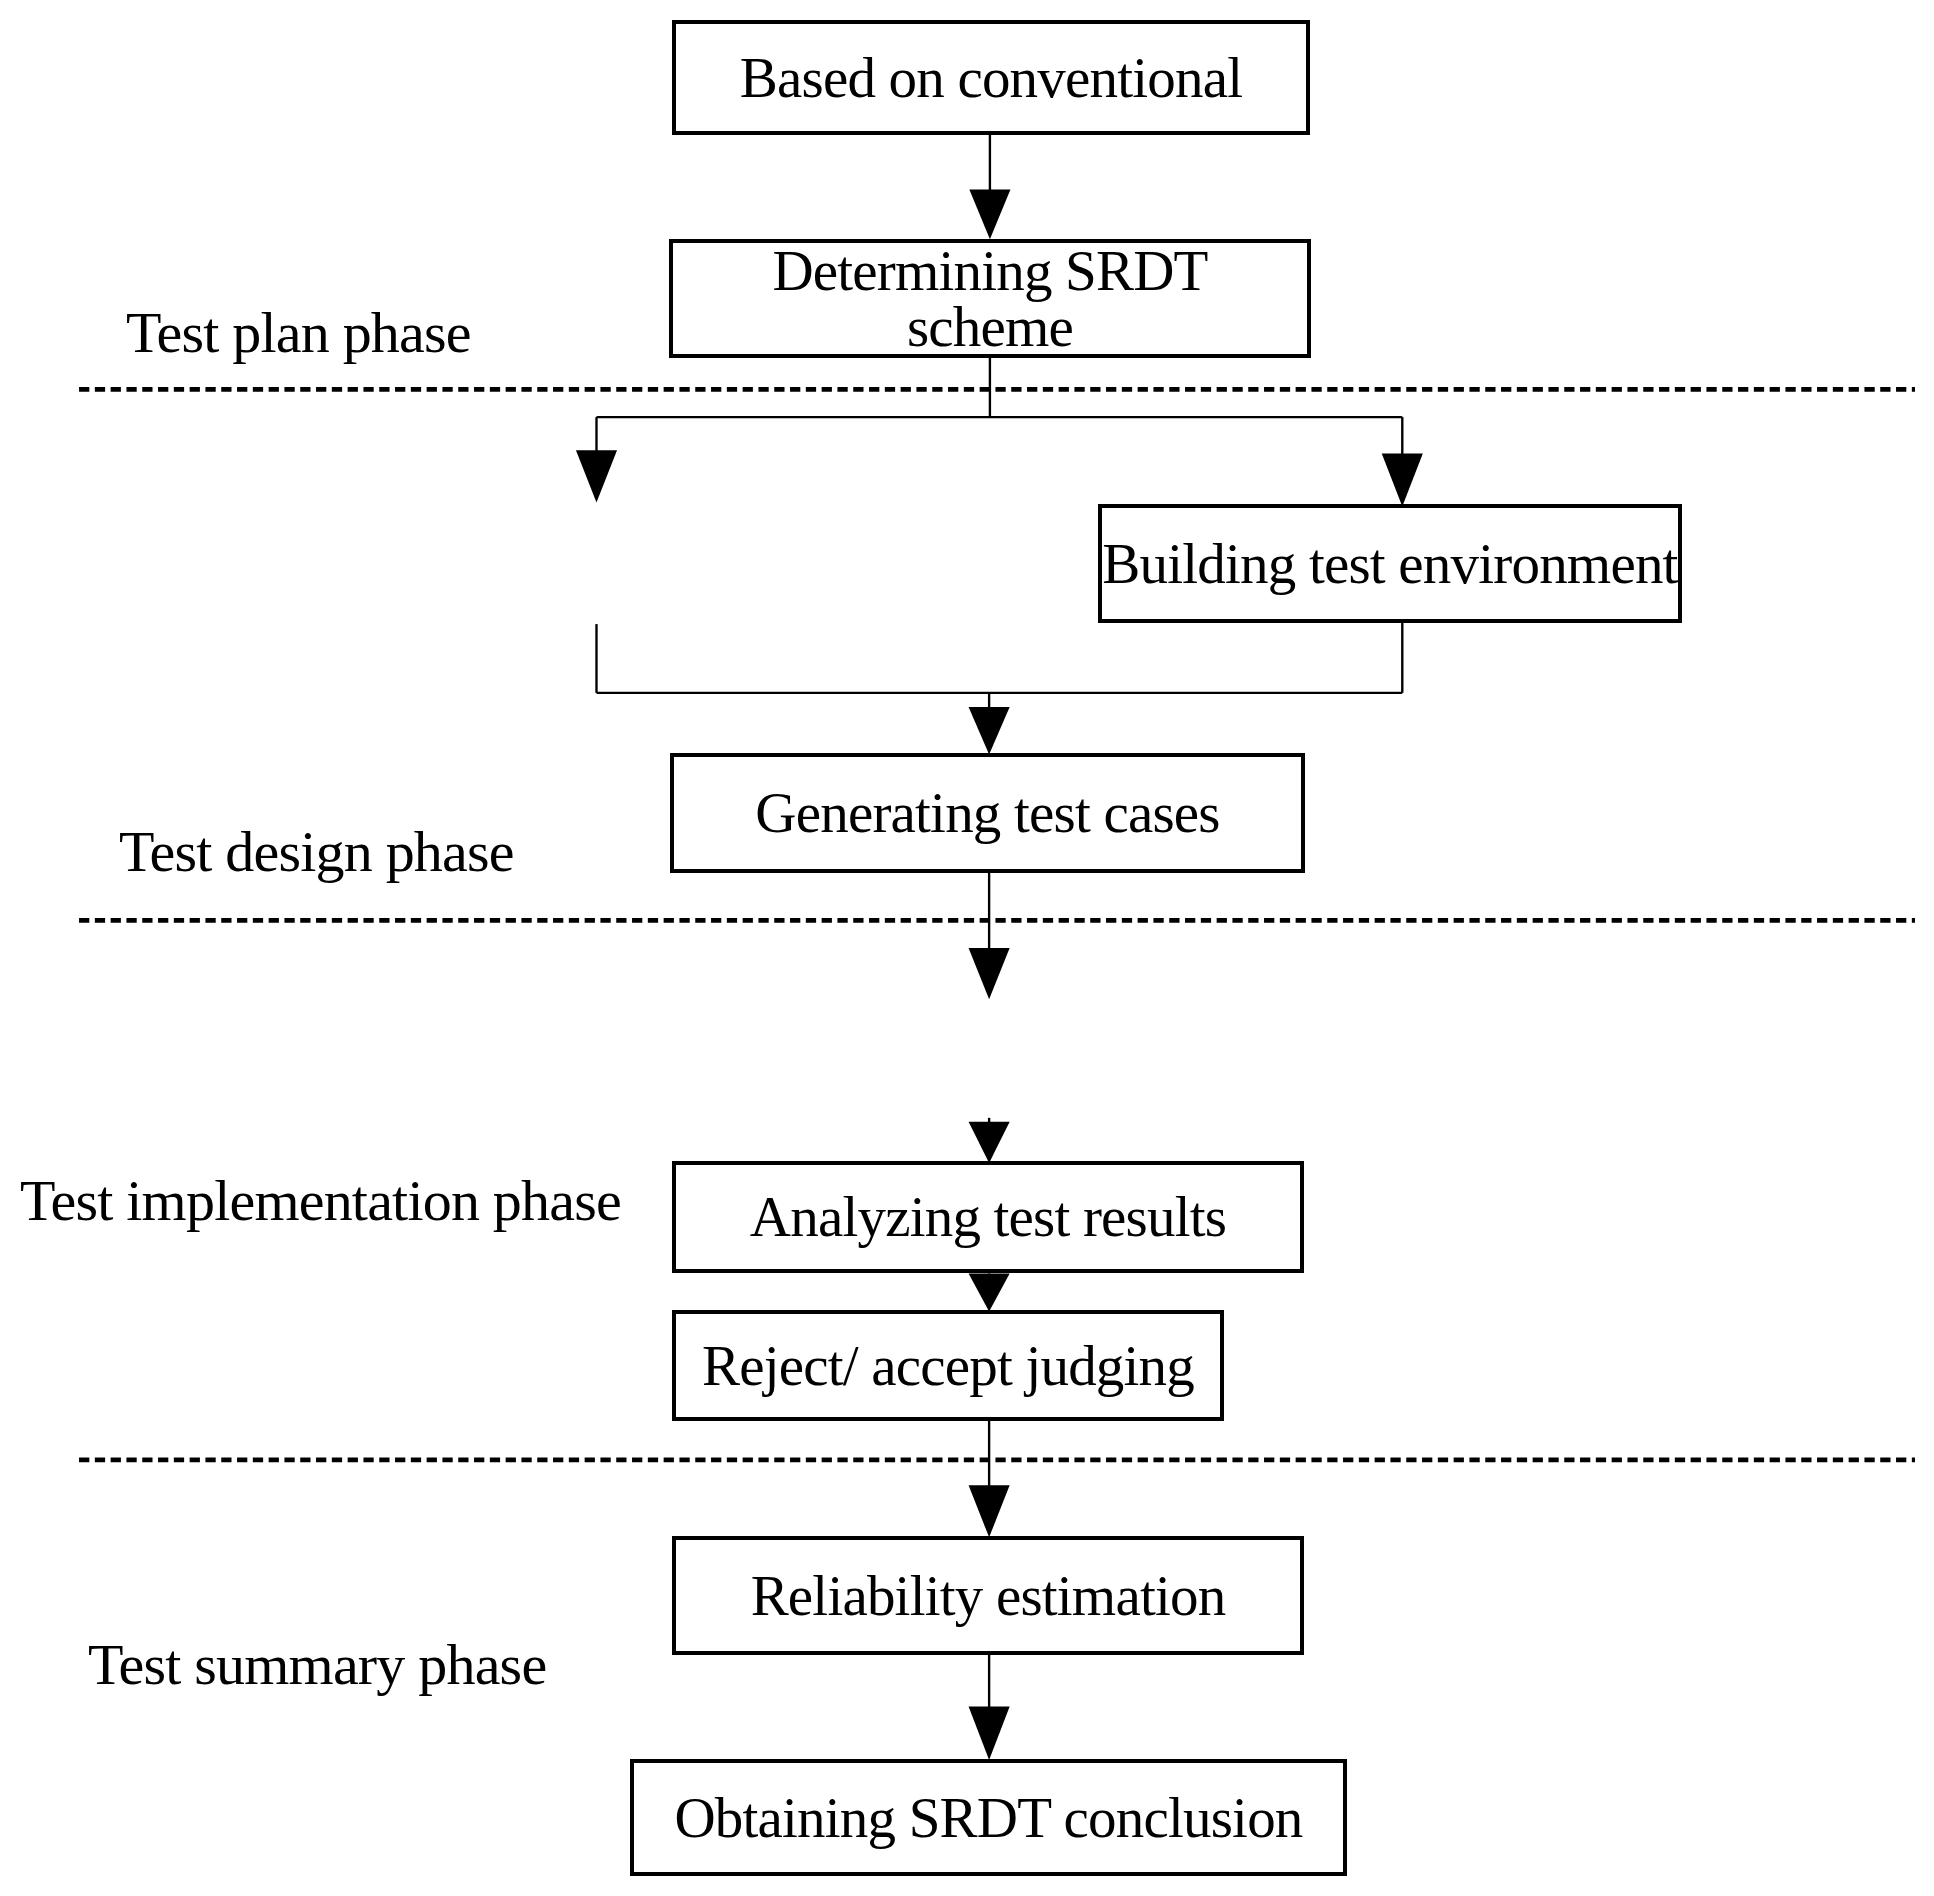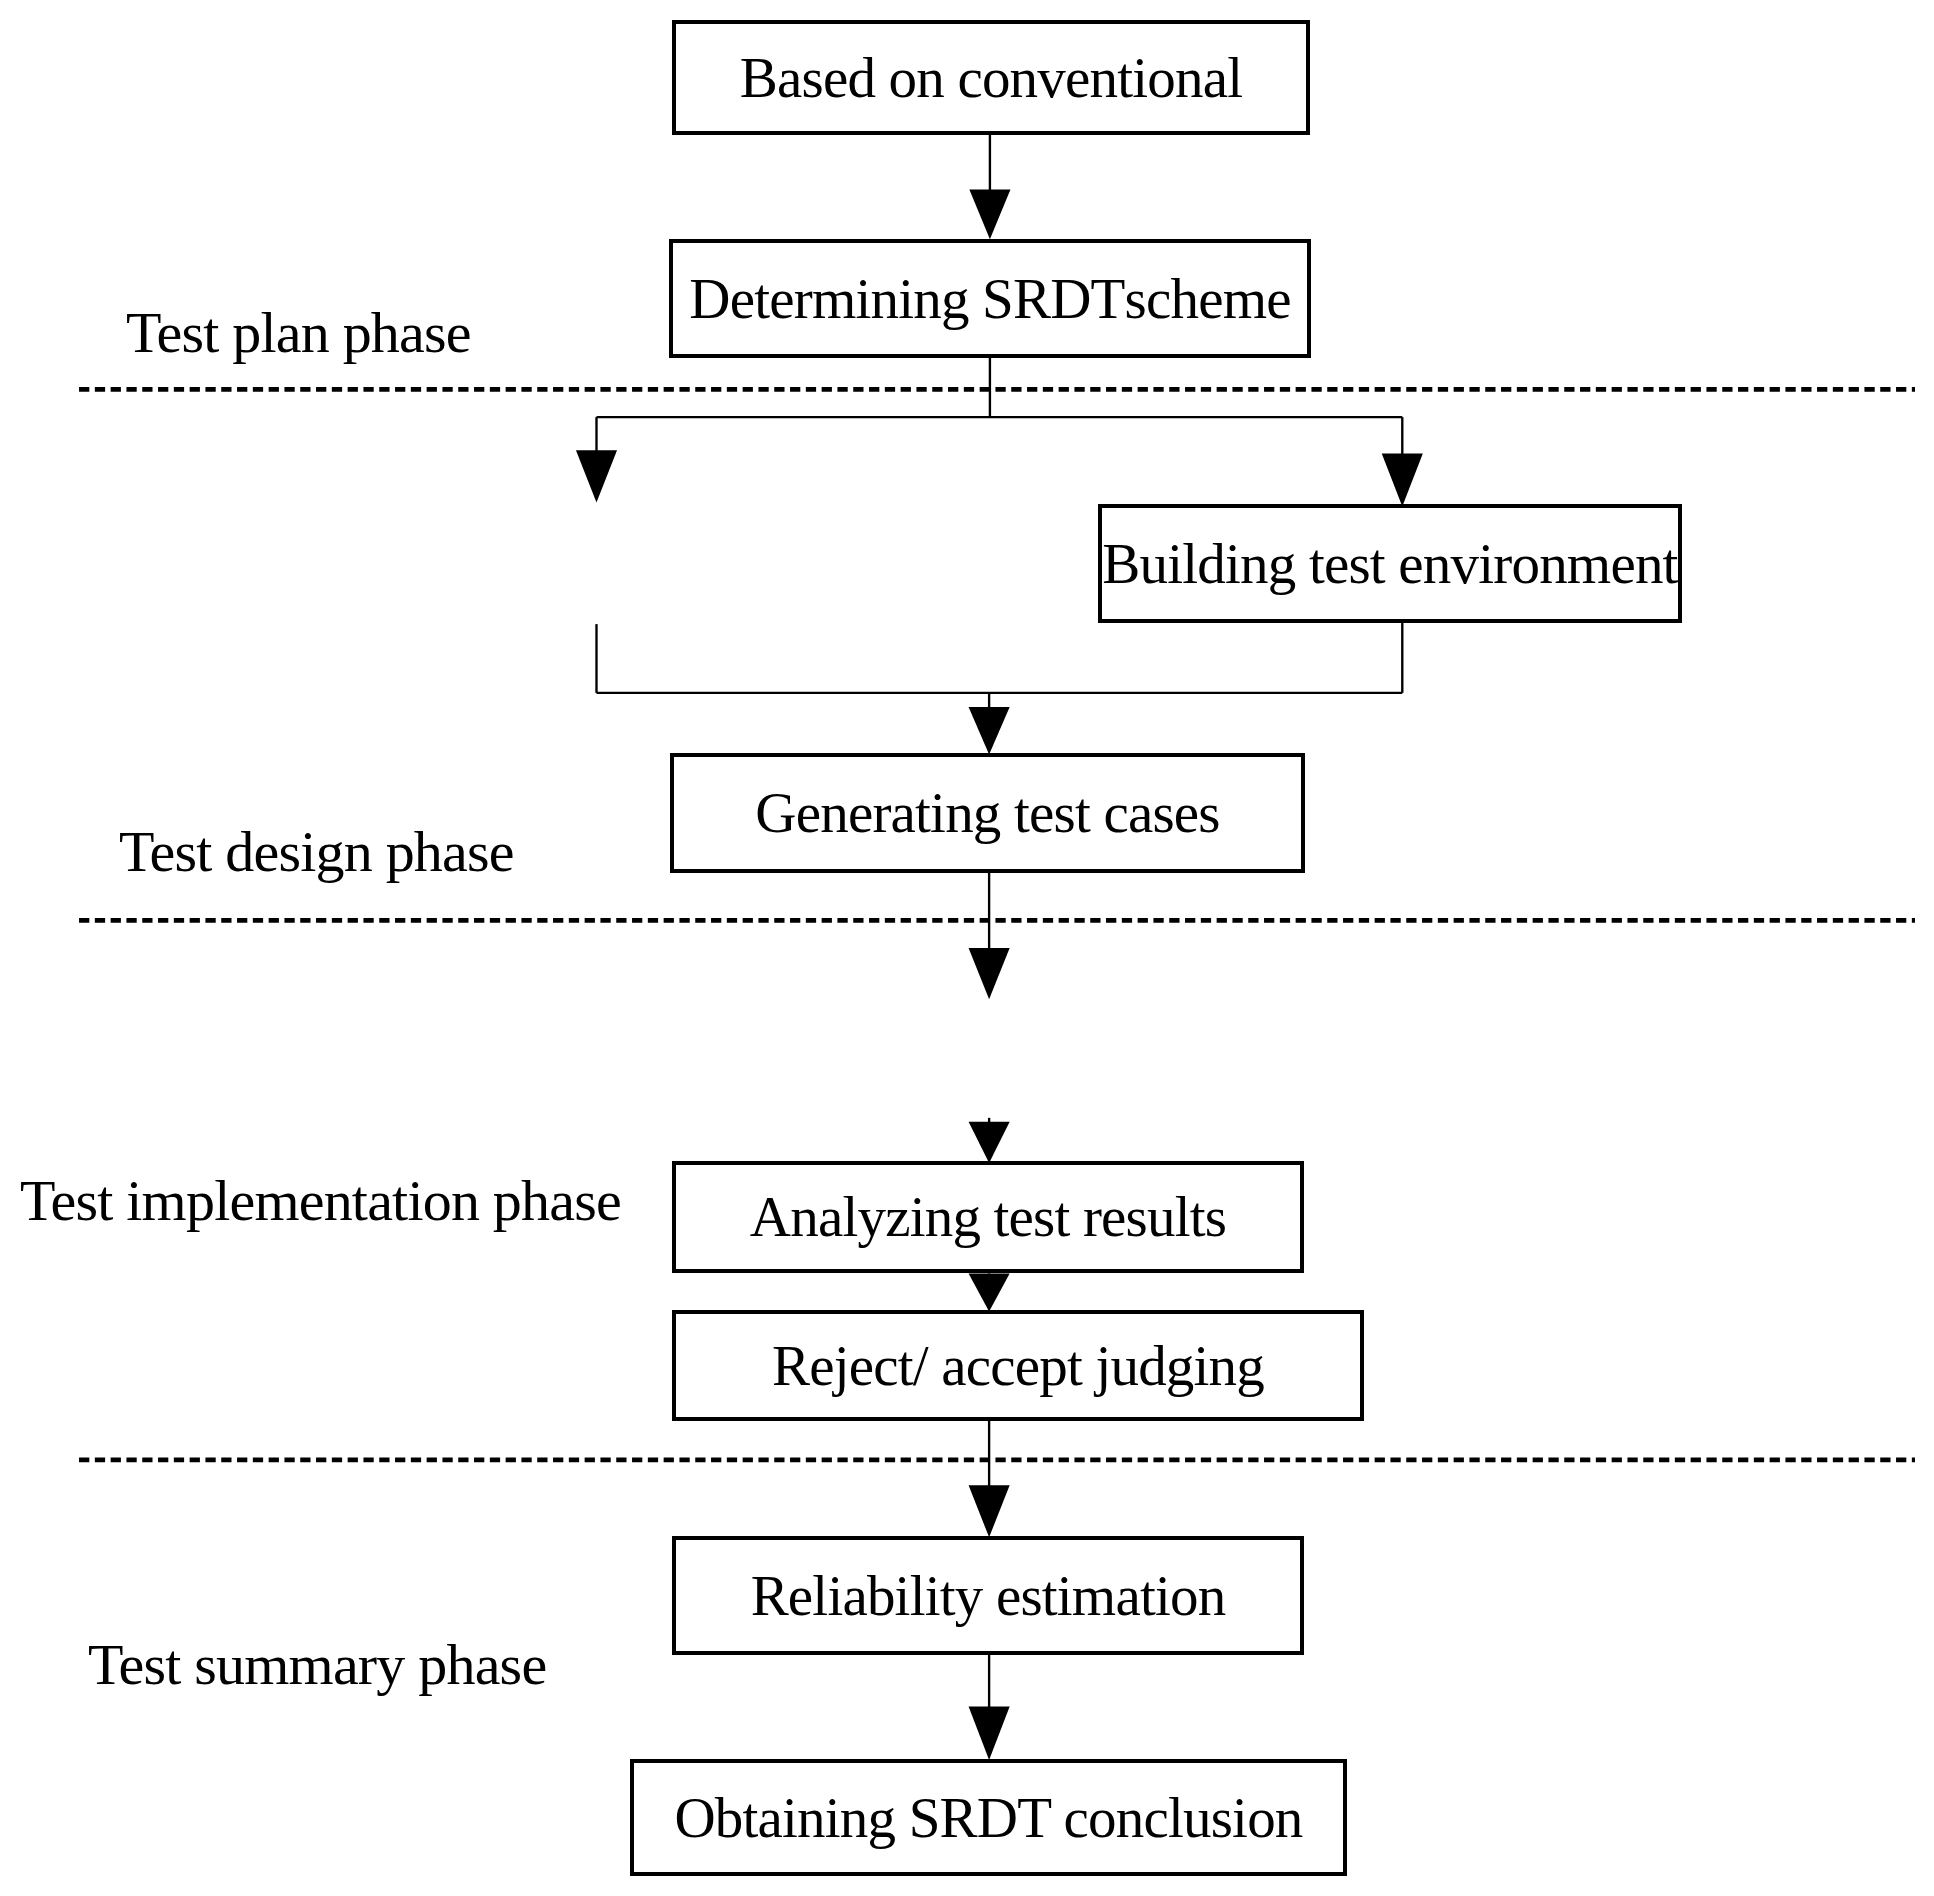--- a/index.html
+++ b/index.html
@@ -11,21 +11,21 @@
     color:#000;
     overflow:hidden;
   }
   #connector-layer{position:absolute;left:0;top:0;width:1934px;height:1896px;}
   .box{
     position:absolute;
     box-sizing:border-box;
     border:4px solid #000;
     background:#fff;
     display:flex;
-    flex-direction:row;
+    flex-direction:column;
     align-items:center;
     justify-content:center;
     text-align:center;
     font-size:57px;
     line-height:0.98;
     letter-spacing:-0.8px;
   }
   .box span{display:block;white-space:nowrap;}
   .phase-label{
     position:absolute;
@@ -99,21 +99,21 @@
 
   <div class="box" style="left:670px;top:753px;width:635px;height:120px">
     <span>Generating test cases</span>
   </div>
 
 
   <div class="box" style="left:672px;top:1161px;width:632px;height:112px">
     <span>Analyzing test results</span>
   </div>
 
-  <div class="box" style="left:672px;top:1310px;width:692px;height:111px">
+  <div class="box" style="left:672px;top:1310px;width:552px;height:111px">
     <span>Reject/ accept judging</span>
   </div>
 
   <div class="box" style="left:630px;top:1759px;width:717px;height:117px">
     <span>Obtaining SRDT conclusion</span>
   </div>
 
   <div class="box" style="left:672px;top:1536px;width:632px;height:119px">
     <span>Reliability estimation</span>
   </div>

